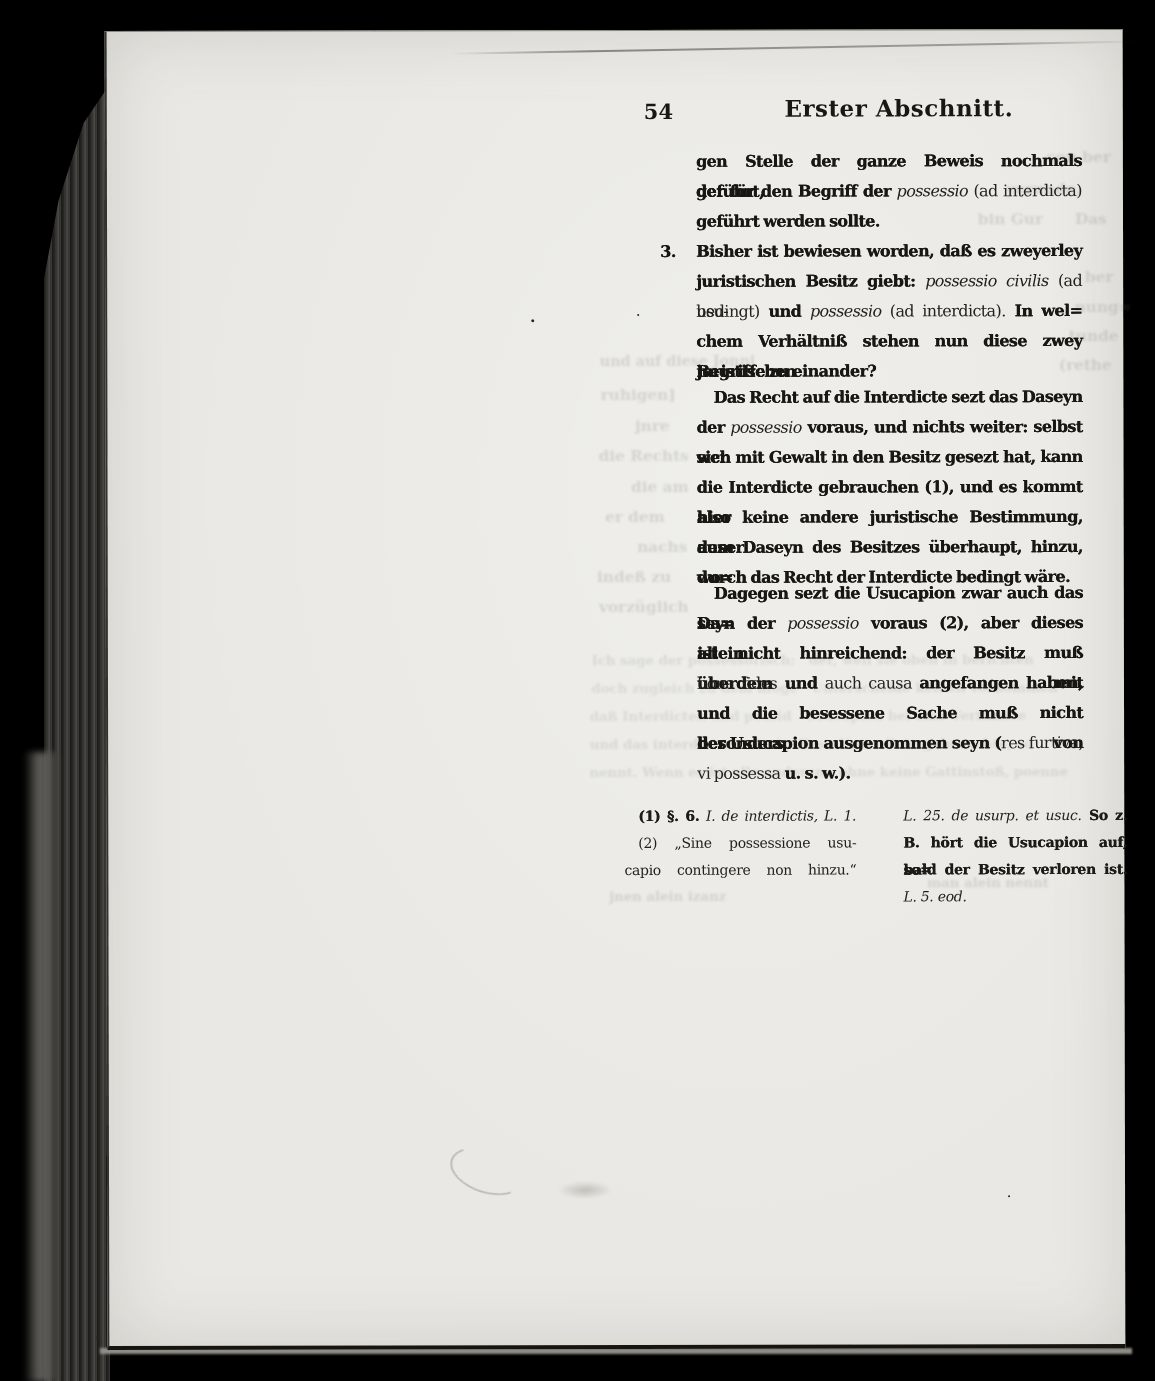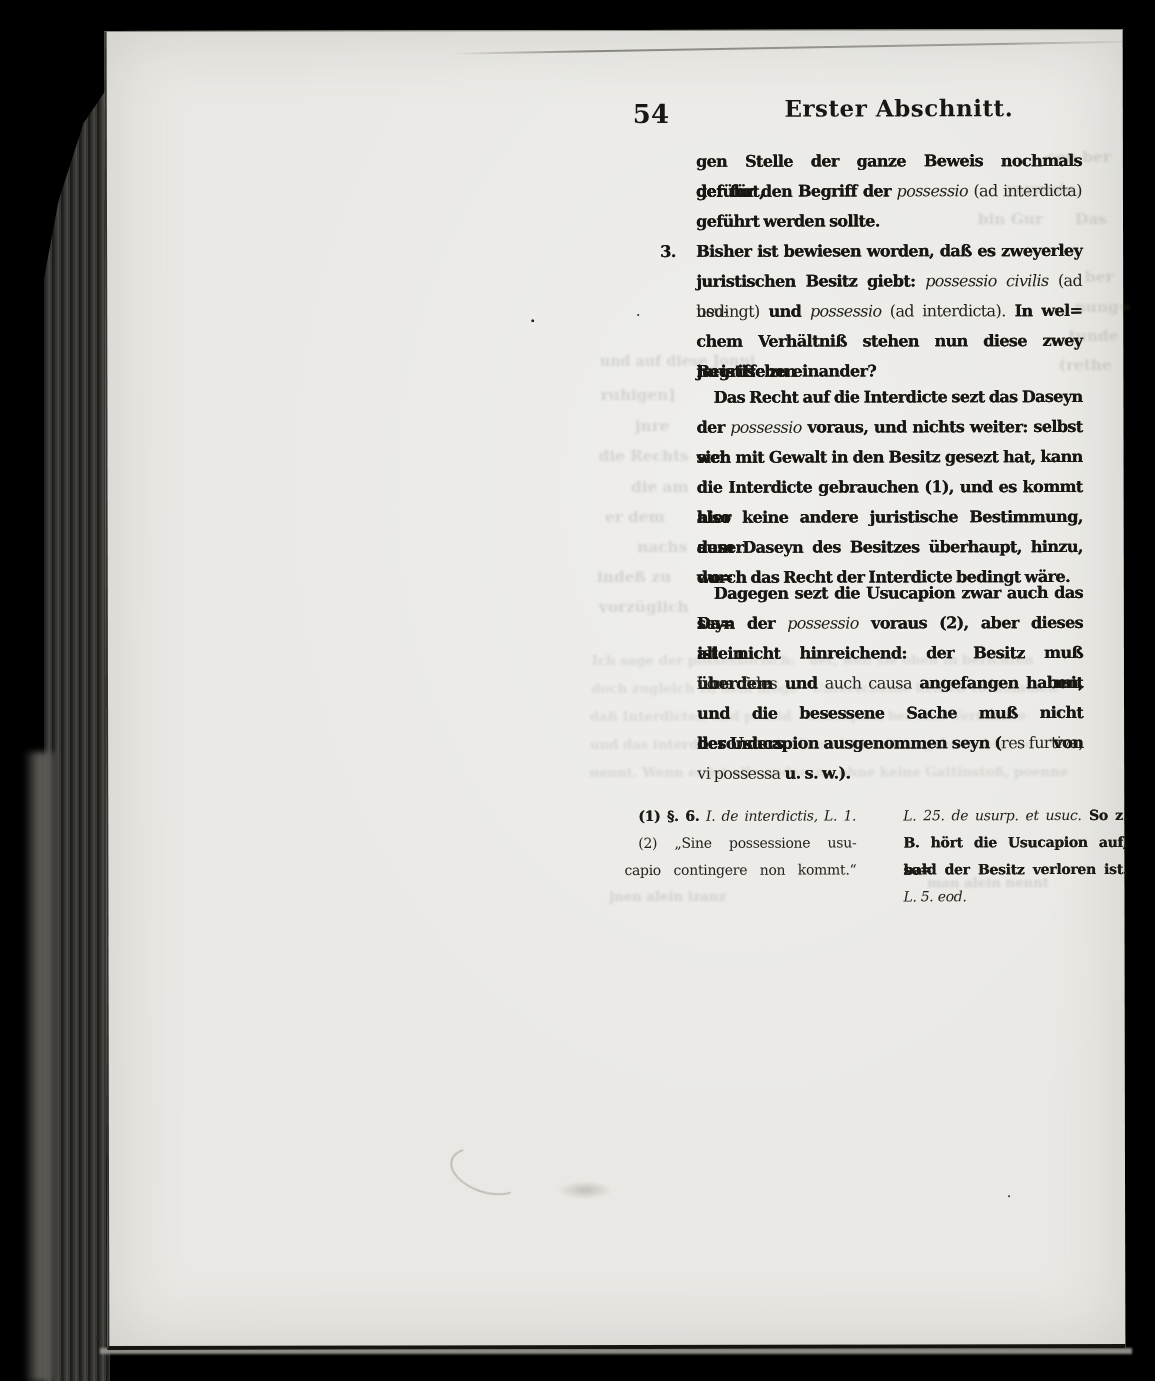--- a/index.html
+++ b/index.html
@@ -31,21 +31,21 @@
 
   .crease{position:absolute;left:344px;top:16px;width:690px;height:2px;
     background:linear-gradient(90deg,transparent,rgba(60,58,52,.55) 20%,rgba(60,58,52,.4) 80%,transparent);
     transform:rotate(-0.9deg);filter:blur(.3px);}
 
   
   .ghost{position:absolute;color:#6b6a66;font-weight:bold;white-space:pre;
     filter:blur(1.2px);transform:scaleX(1.02);z-index:2;}
 
   
-  .pgnum{position:absolute;left:526px;top:68px;font-size:26px;font-weight:bold;
+  .pgnum{position:absolute;left:537px;top:68px;font-size:21px;font-weight:bold;
     color:#191713;z-index:3;}
   .header{position:absolute;left:589px;top:64px;width:386px;text-align:center;
     text-indent:20px;font-size:23px;font-weight:bold;letter-spacing:.5px;
     color:#191713;z-index:3;}
 
   #body{position:absolute;left:589px;top:116px;width:386px;z-index:3;}
   .para{position:absolute;left:0;right:0;}
   .para:nth-child(1){top:0;}
   .para:nth-child(2){top:90px;}
   .para:nth-child(3){top:236px;}
@@ -146,21 +146,21 @@
         <div class="line j"><span class="s-l">bona fides</span><span class="s-f"> und </span><span class="s-l">auch causa</span><span class="s-f"> angefangen haben,</span></div>
         <div class="line j"><span class="s-f">und die besessene Sache muß nicht besonders von</span></div>
         <div class="line j"><span class="s-f">der Usucapion ausgenommen seyn (</span><span class="s-l">res furtiva,</span></div>
         <div class="line"><span class="s-l">vi possessa</span><span class="s-f"> u. s. w.).</span></div>
       </div>
     </div>
 
   <div id="fn-left" class="fncol">
       <div class="fline j"><span class="ind"></span><span class="s-f">(1) §. 6. </span><span class="s-li">I. de interdictis, L. 1.</span></div>
       <div class="fline j"><span class="ind"></span><span class="s-l">(2) „Sine possessione usu-</span></div>
-      <div class="fline j"><span class="s-l">capio contingere non kommt.“</span></div>
+      <div class="fline j"><span class="s-l">capio contingere non hinzu.“</span></div>
     </div>
   <div id="fn-right" class="fncol">
       <div class="fline j"><span class="s-li">L. 25. de usurp. et usuc.</span><span class="s-f"> So z.</span></div>
       <div class="fline j"><span class="s-f">B. hört die Usucapion auf, so=</span></div>
       <div class="fline j"><span class="s-f">bald der Besitz verloren ist.</span></div>
       <div class="fline"><span class="s-li">L. 5. eod.</span></div>
     </div>
 
   <div class="speck" style="left:424px;top:288px;width:3px;height:3px;"></div>
   <div class="speck" style="left:530px;top:283px;width:2px;height:2px;"></div>

